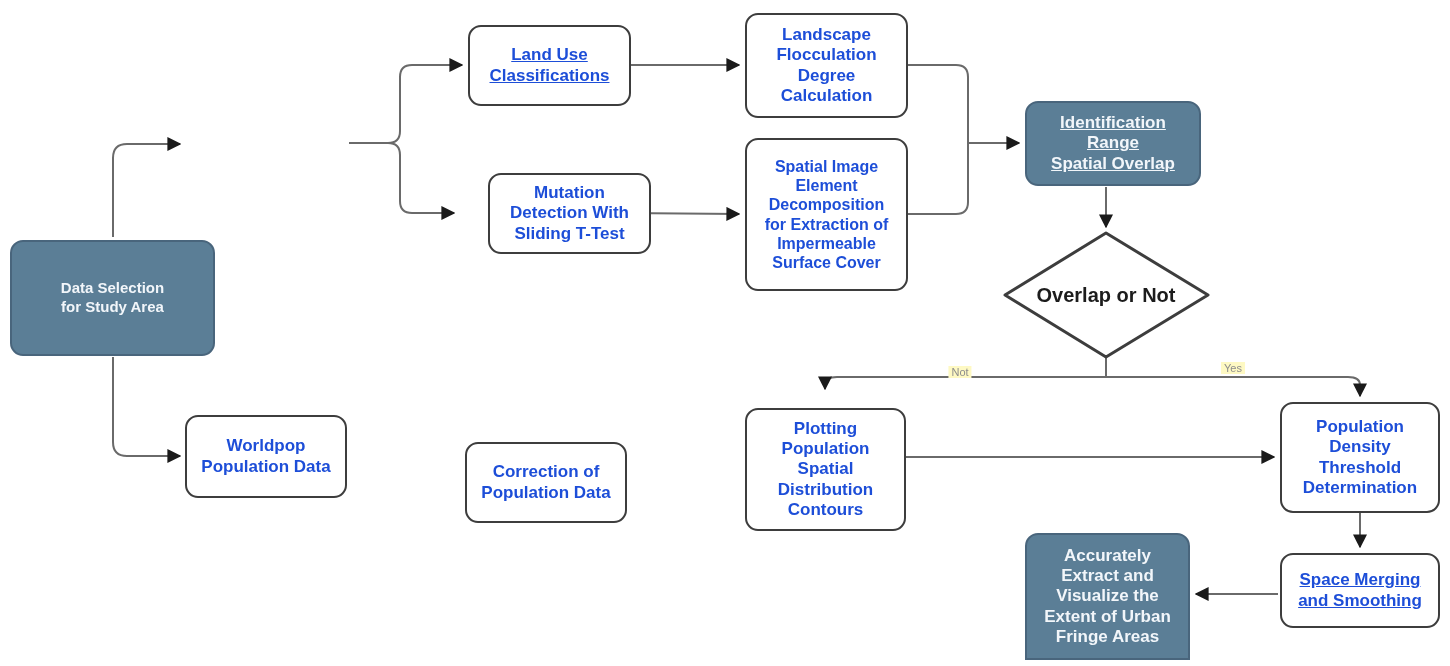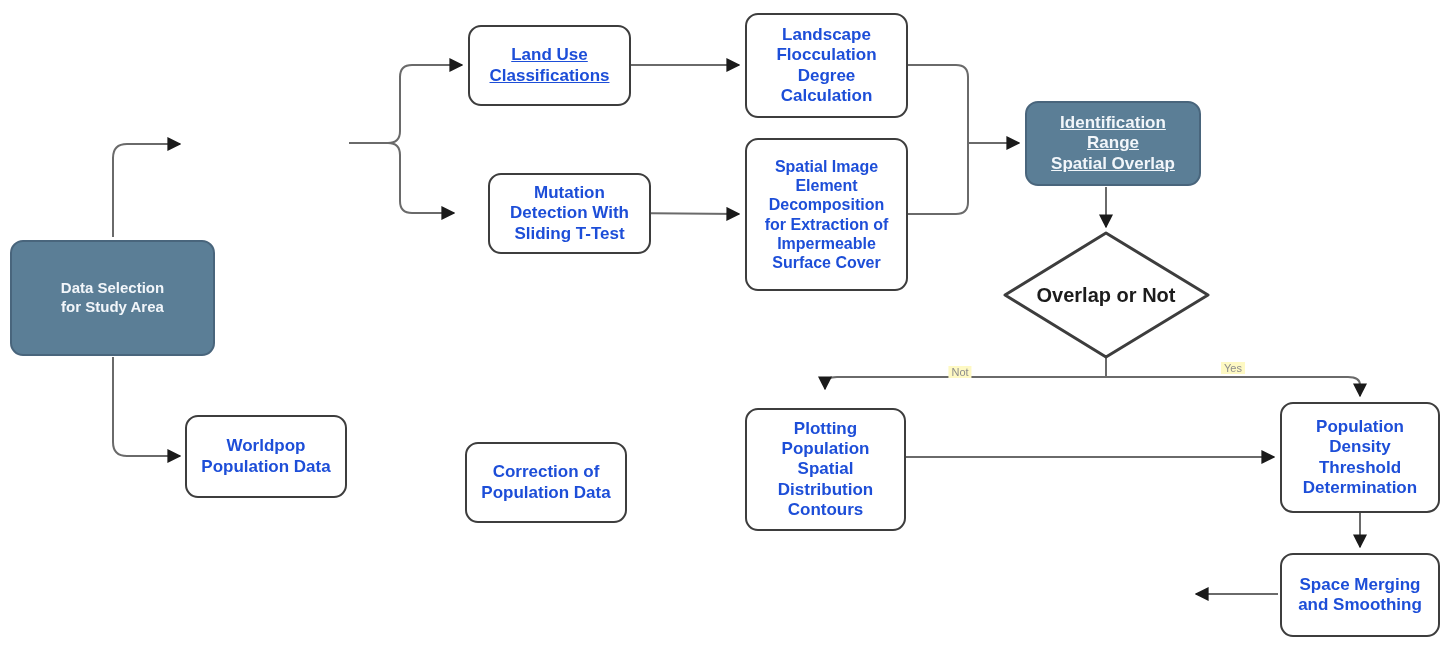--- a/index.html
+++ b/index.html
@@ -135,20 +135,25 @@
 Population
 Spatial
 Distribution
 Contours</div>
 
   <div class="node" style="left:1280px;top:402px;width:160px;height:111px;">Population
 Density
 Threshold
 Determination</div>
 
-  <div class="node" style="left:1280px;top:553px;width:160px;height:84px;">Space Merging
+  <div class="node" style="left:1280px;top:553px;width:160px;height:75px;text-decoration:underline;">Space Merging
 and Smoothing</div>
 
+  <div class="node accent" style="left:1025px;top:533px;width:165px;height:127px;border-bottom-left-radius:0;border-bottom-right-radius:0;">Accurately
+Extract and
+Visualize the
+Extent of Urban
+Fringe Areas</div>
 
   <span class="edge-label" style="left:960px;top:372px;">Not</span>
   <span class="edge-label" style="left:1233px;top:368px;">Yes</span>
 
 </div>
 
 </body></html>

